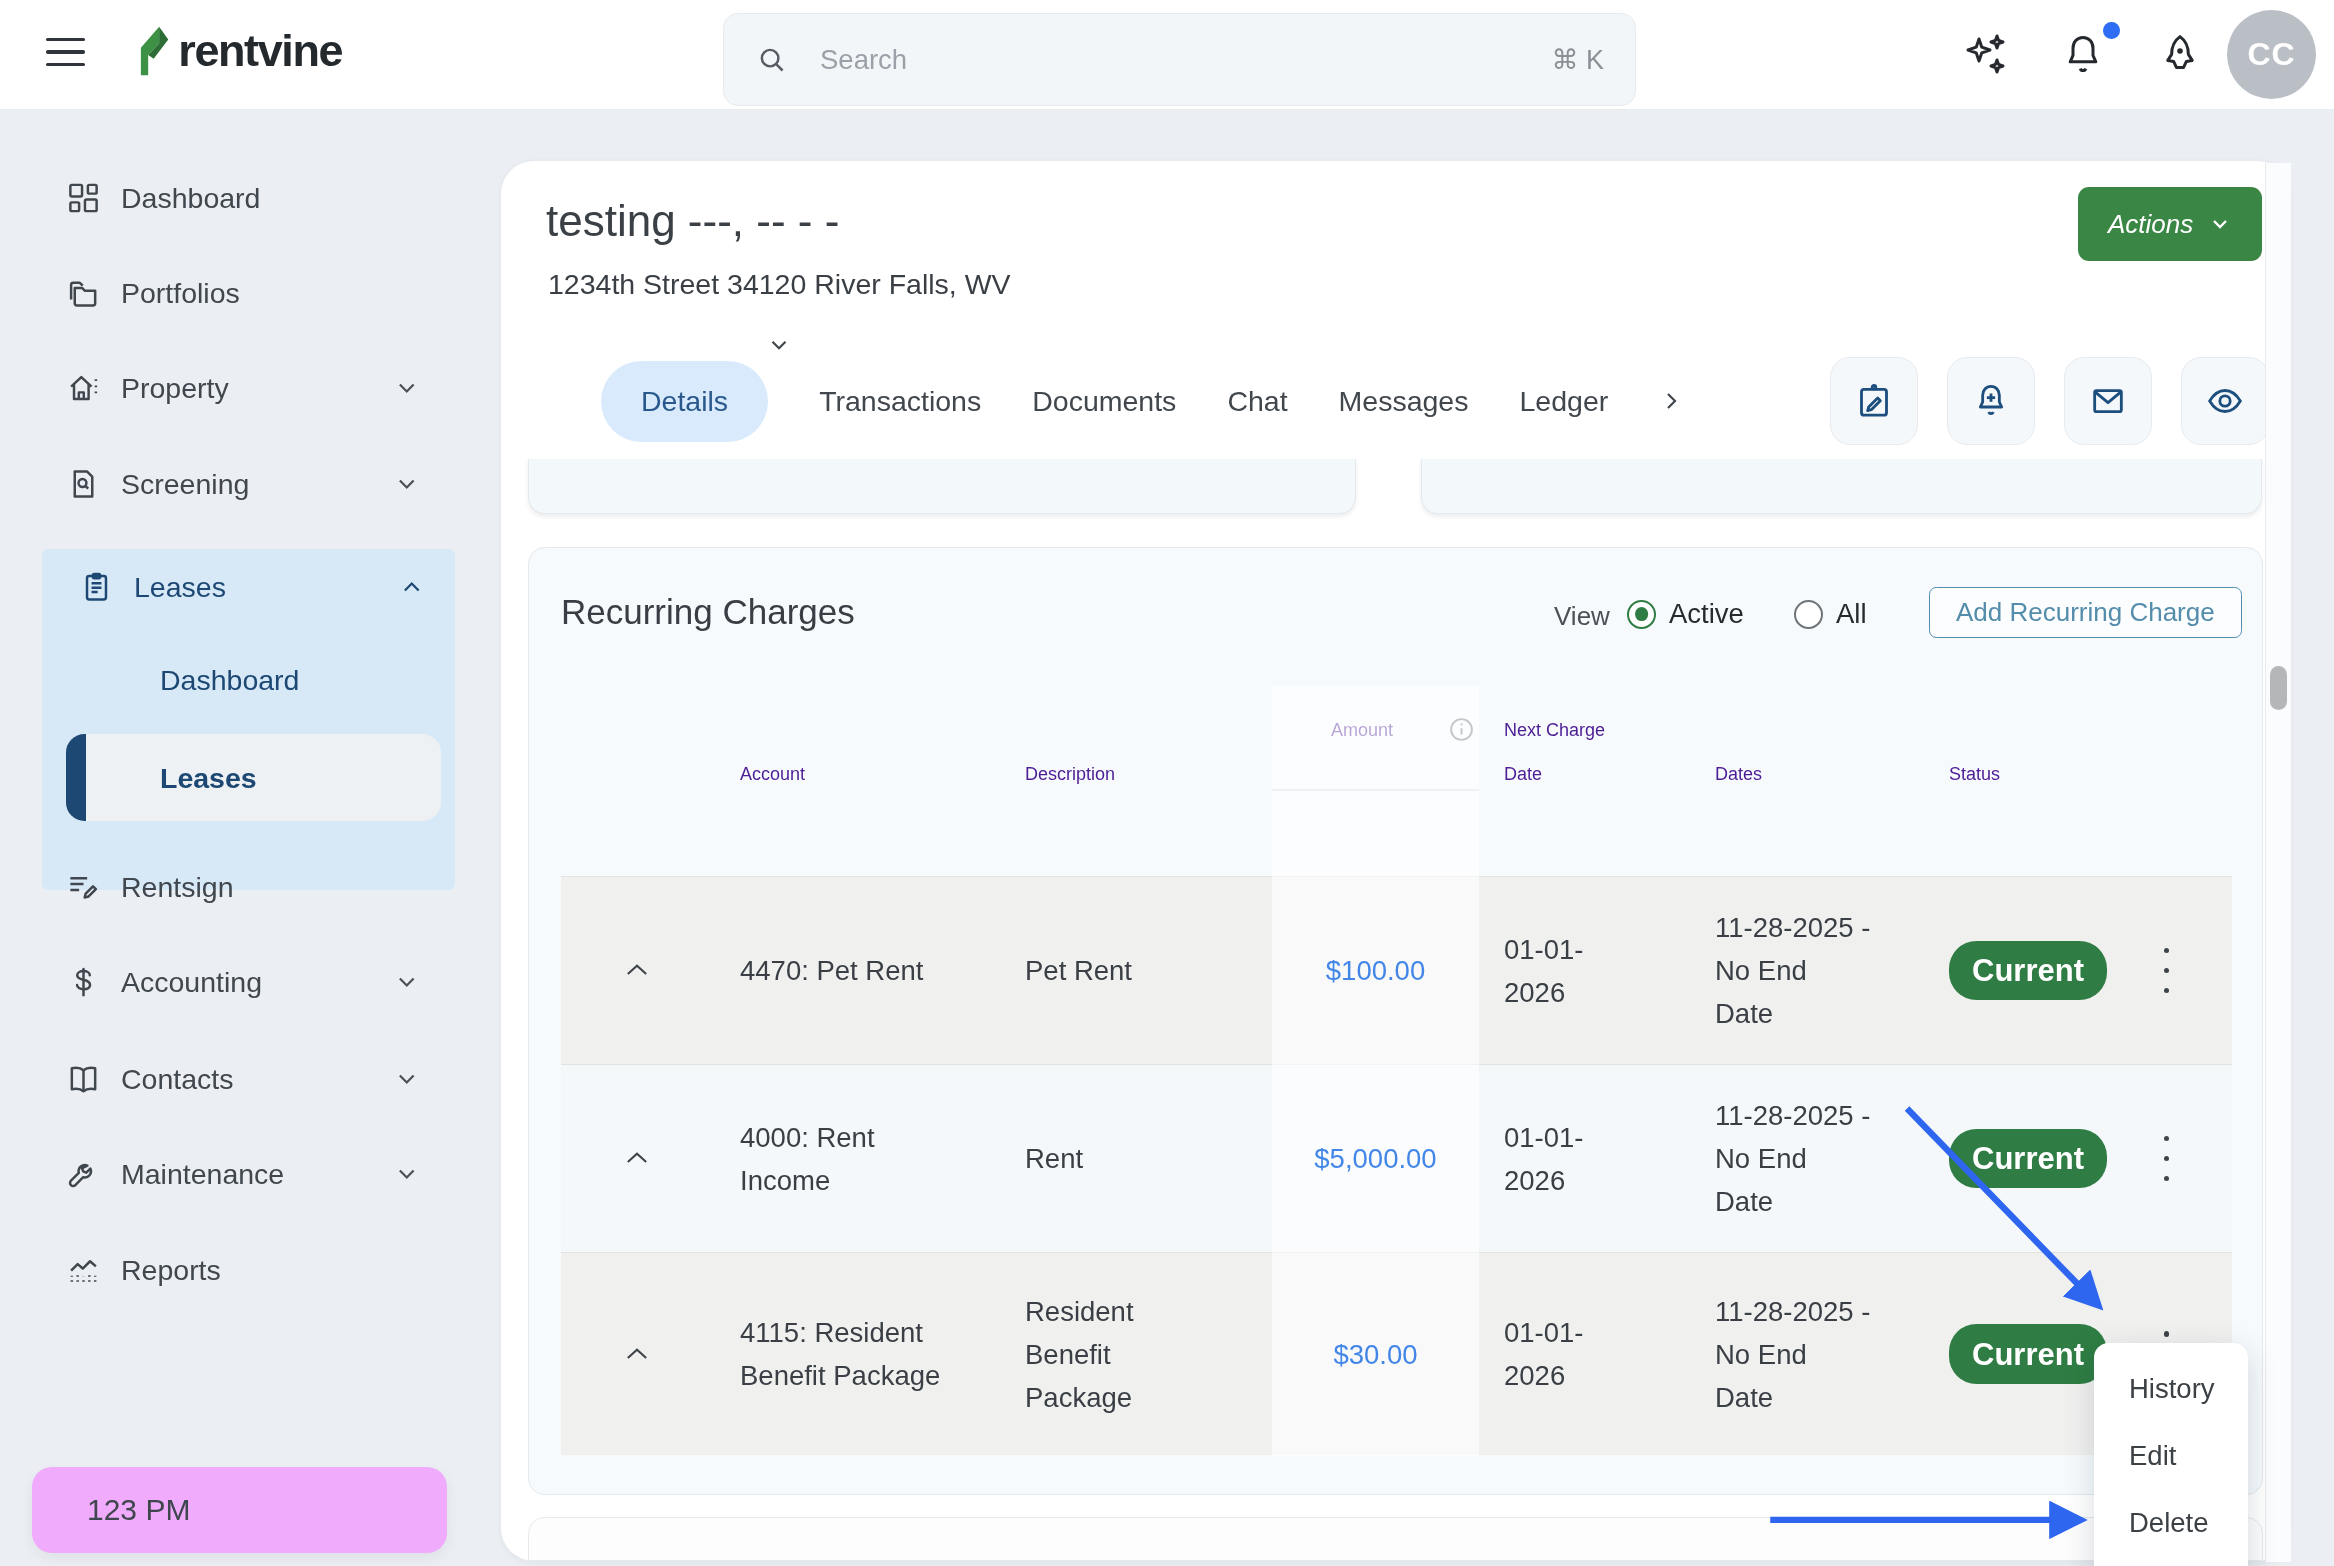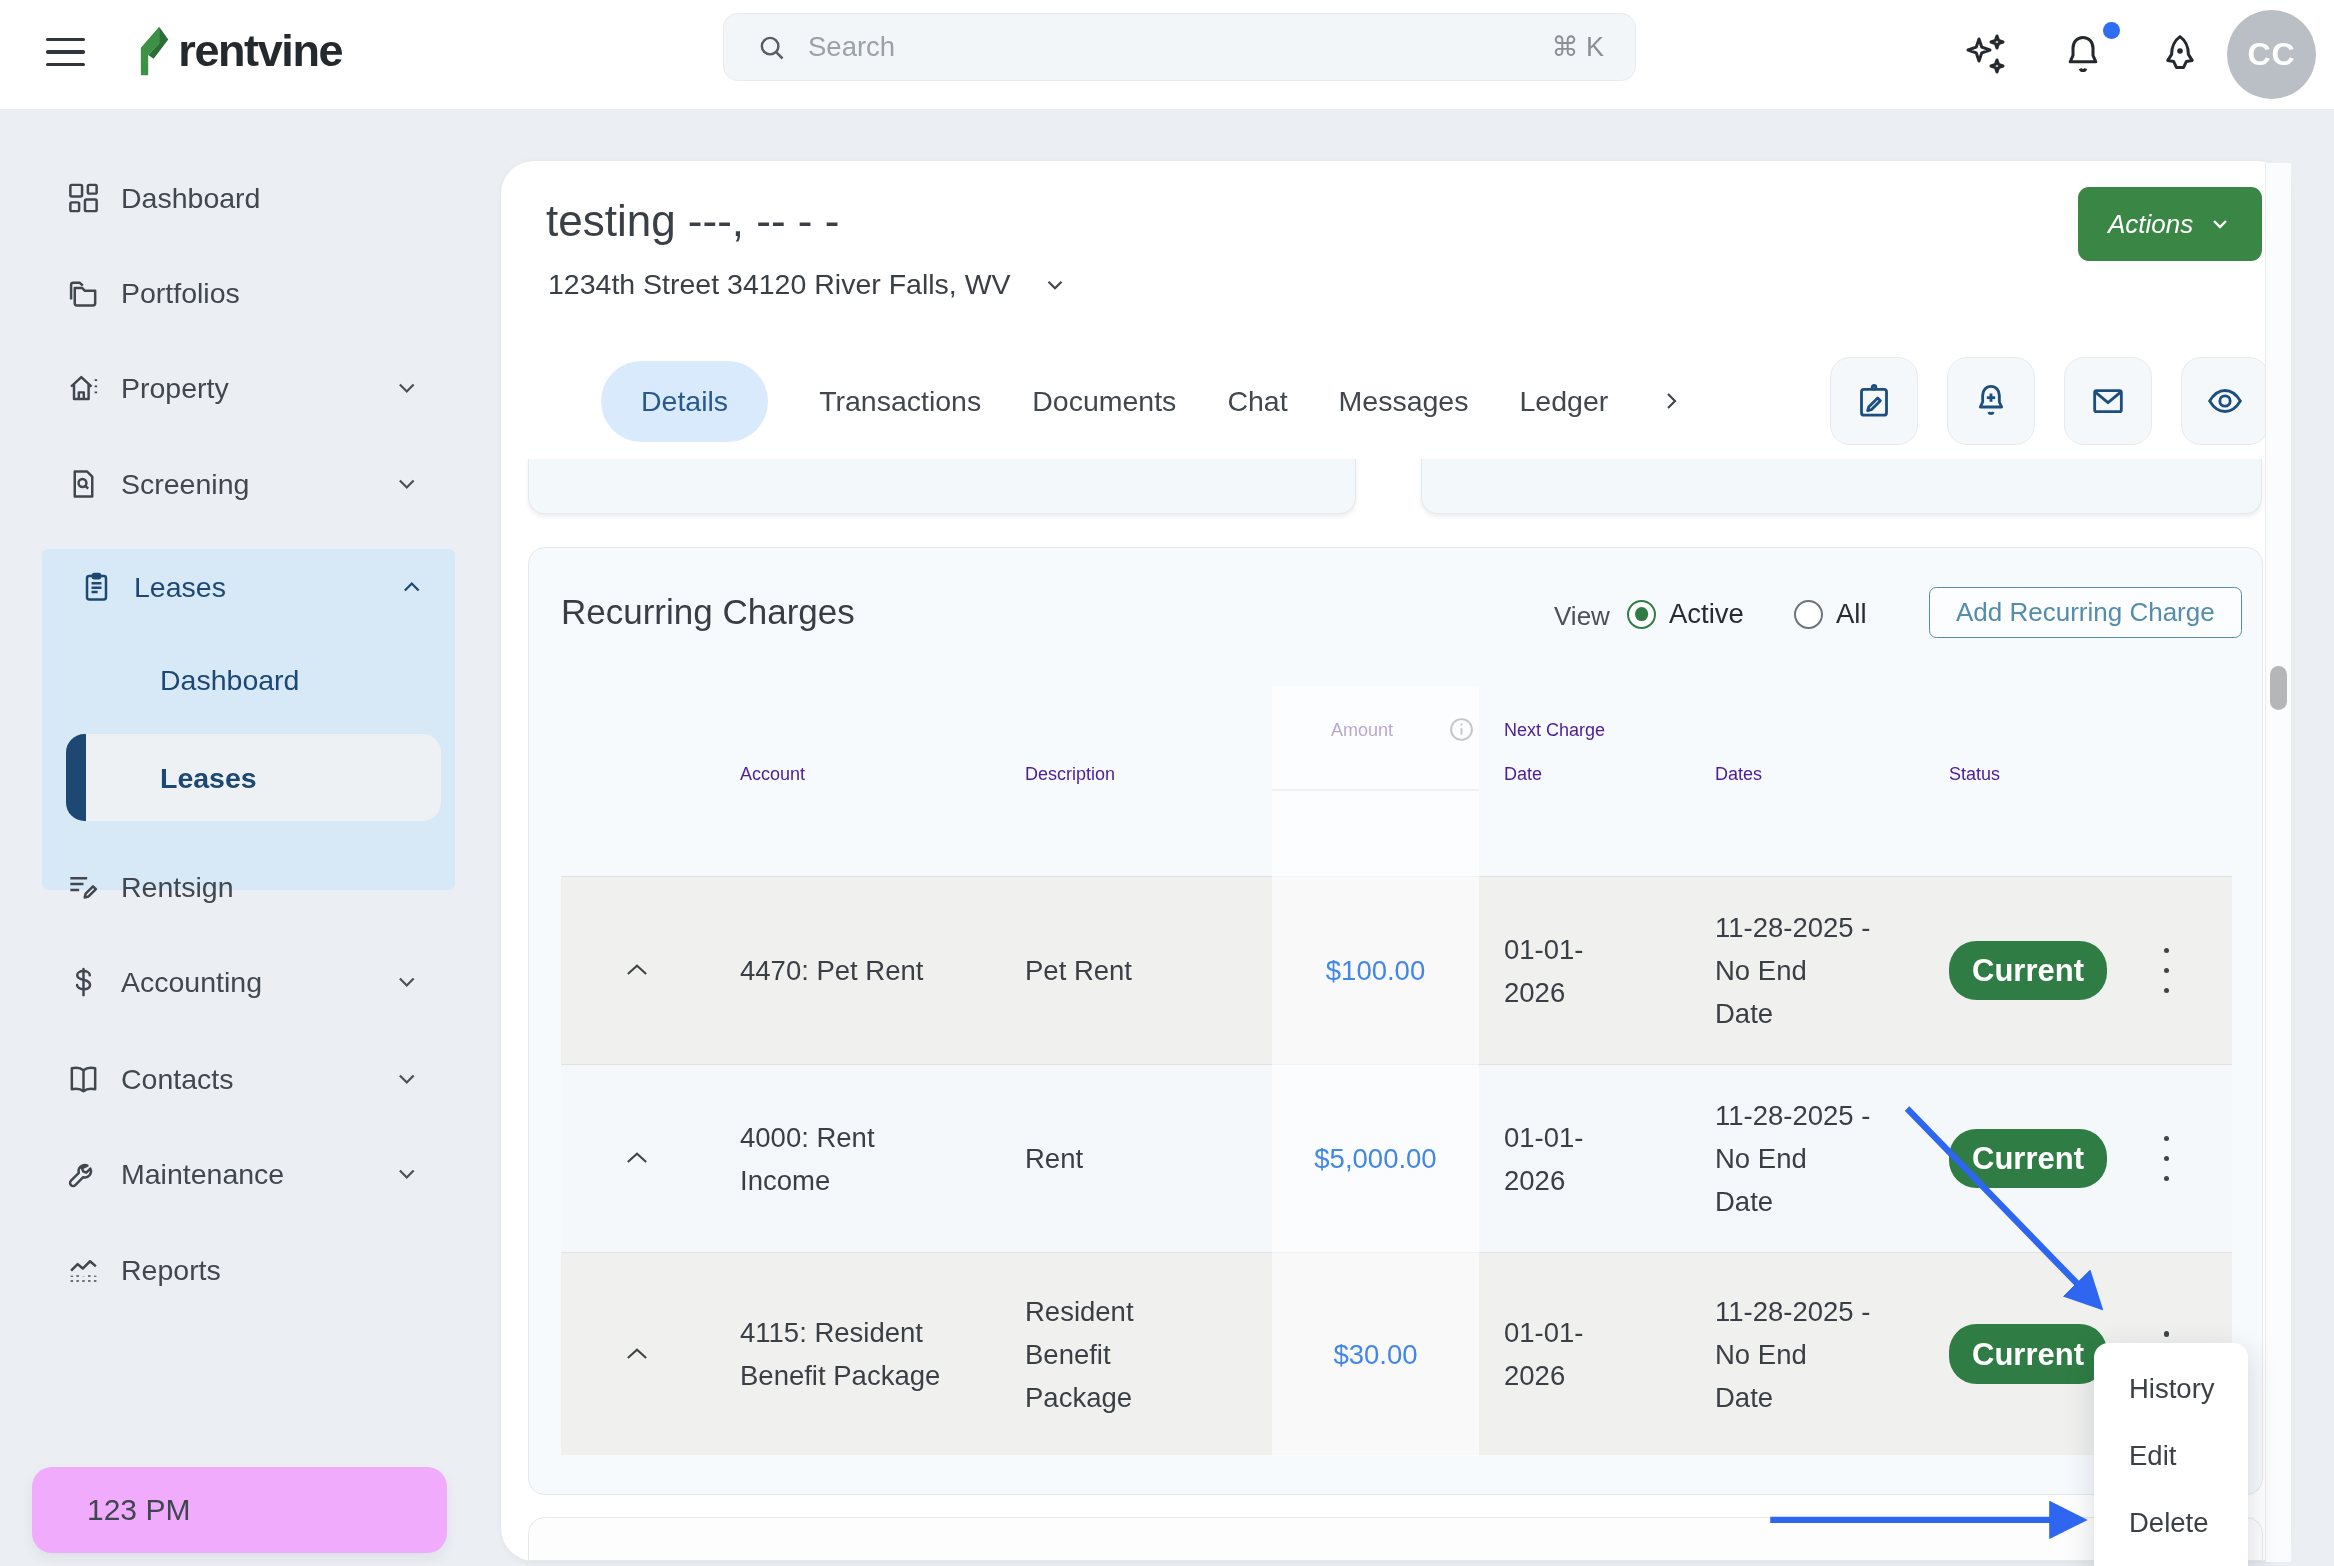--- a/index.html
+++ b/index.html
@@ -6,21 +6,21 @@
   html,body { background:#dfe5ea; }
   body { font-family:"Liberation Sans","DejaVu Sans",sans-serif; color:#3a3f45; }
   #app { position:relative; width:2334px; height:1567px; background:#ebeff3; overflow:hidden; }
 
   
   .topbar { position:absolute; left:0; top:0; width:2334px; height:110px; background:#ffffff; border-bottom:0.9px solid #e9ecef; z-index:6;text-decoration:underline; }
   .hamburger { position:absolute; left:46px; top:38px; width:39px; height:35px; cursor:pointer; }
   .hamburger span { display:block; height:3.2px; background:#30353b; border-radius:1.8px; margin-bottom:9.2px; }
   .logo-wrap { position:absolute; left:129px; top:24px; display:flex; align-items:center; gap:7.3px; }
   .brand-text { font-size:45px; font-weight:700; color:#24292e; letter-spacing:-1.4px; }
-  .searchbox { position:absolute; left:723px; top:13px; width:913px; height:68px; background:#f3f6f8; border:0.9px solid #e7ebee; border-radius:14.7px; display:flex; align-items:center; padding:0 31px; gap:20px; }
+  .searchbox { position:absolute; left:723px; top:13px; width:913px; height:93px; background:#f3f6f8; border:0.9px solid #e7ebee; border-radius:14.7px; display:flex; align-items:center; padding:0 31px; gap:32px; }
   .searchbox input { flex:1; border:none; outline:none; background:transparent; font-size:27.5px; color:#3a3f45; font-family:inherit; }
   .searchbox input::placeholder { color:#9aa1a8; }
   .shortcut { font-size:27px; color:#8a9096; }
   .top-ic { position:absolute; top:31px; width:48px; height:48px; color:#25292e; cursor:pointer; }
   .bell-dot { position:absolute; left:2103px; top:22px; width:16.5px; height:16.5px; border-radius:50%; background:#2f6df5; z-index:7; }
   .avatar { position:absolute; left:2227px; top:10px; width:89px; height:89px; border-radius:50%; background:#b9bfc5; color:#ffffff; font-size:32px; font-weight:700; display:flex; align-items:center; justify-content:center; letter-spacing:0.9px; cursor:pointer; }
 
   
   .side-item { position:absolute; left:0; width:446px; height:64px; cursor:pointer; }
   .s-icon { position:absolute; left:66px; top:50%; transform:translateY(-50%); width:35px; height:35px; color:#40474e; }
@@ -38,21 +38,21 @@
   .sub-label { position:absolute; left:118px; top:50%; transform:translateY(-50%); font-size:28.5px; color:#1d4874; font-weight:500; }
   .sub-pill { position:absolute; left:24px; top:185px; width:375px; height:87px; background:#edf1f4; border-radius:18.4px; cursor:pointer; }
   .sub-pill .bar { position:absolute; left:0; top:0; width:20px; height:87px; background:#1d4874; border-radius:18.4px 0 0 18.4px; }
   .sub-pill .sub-label { left:94px; font-weight:600; }
   .time-card { position:absolute; left:32px; top:1467px; width:415px; height:86px; background:#f0abfc; border-radius:20px; box-shadow:0 5.5px 13px rgba(30,40,60,.06); }
   .time-card span { position:absolute; left:55px; top:50%; transform:translateY(-50%); font-size:30px; color:#3f464d; }
 
   
   .main-card { position:absolute; left:501px; top:161px; width:1789px; height:1400px; background:#ffffff; border-radius:33px; box-shadow:0 1.8px 7.3px rgba(16,24,40,.05); }
   .lease-title { position:absolute; left:45px; top:35px; font-size:44px; font-weight:500; color:#3b4046; }
-  .addr-row { position:absolute; left:47px; top:107px; display:flex; align-items:center; gap:31px; cursor:pointer; }
+  .addr-row { position:absolute; left:47px; top:107px; display:flex; align-items:center; gap:31px; cursor:pointer;flex-direction:column; }
   .addr-row .addr { font-size:28.5px; color:#3a3f45; }
   .addr-row .chev { position:static; width:26px; height:26px; color:#3f464d; }
   .actions-btn { position:absolute; left:1577px; top:26px; width:184px; height:74px; background:#3a8745; border:none; border-radius:11px; display:flex; align-items:center; justify-content:center; gap:14.7px; cursor:pointer; }
   .actions-btn span { color:#ffffff; font-size:26px; font-weight:500; font-family:inherit;font-style:italic; }
   .actions-btn .chev { position:static; width:24px; height:24px; color:#ffffff; }
   .tabs-row { position:absolute; left:100px; top:196px; height:88px; display:flex; align-items:center; gap:51px; }
   .tab { font-size:28.5px; color:#41474d; cursor:pointer; white-space:nowrap; }
   .tab.active { background:#d8eafc; color:#29598c; font-weight:500; padding:24px 40px; border-radius:44px; }
   .tabs-row .chev { position:static; width:24px; height:24px; color:#41474d; cursor:pointer; }
   .action-icons { position:absolute; left:1329px; top:196px; display:flex; gap:29px; }

